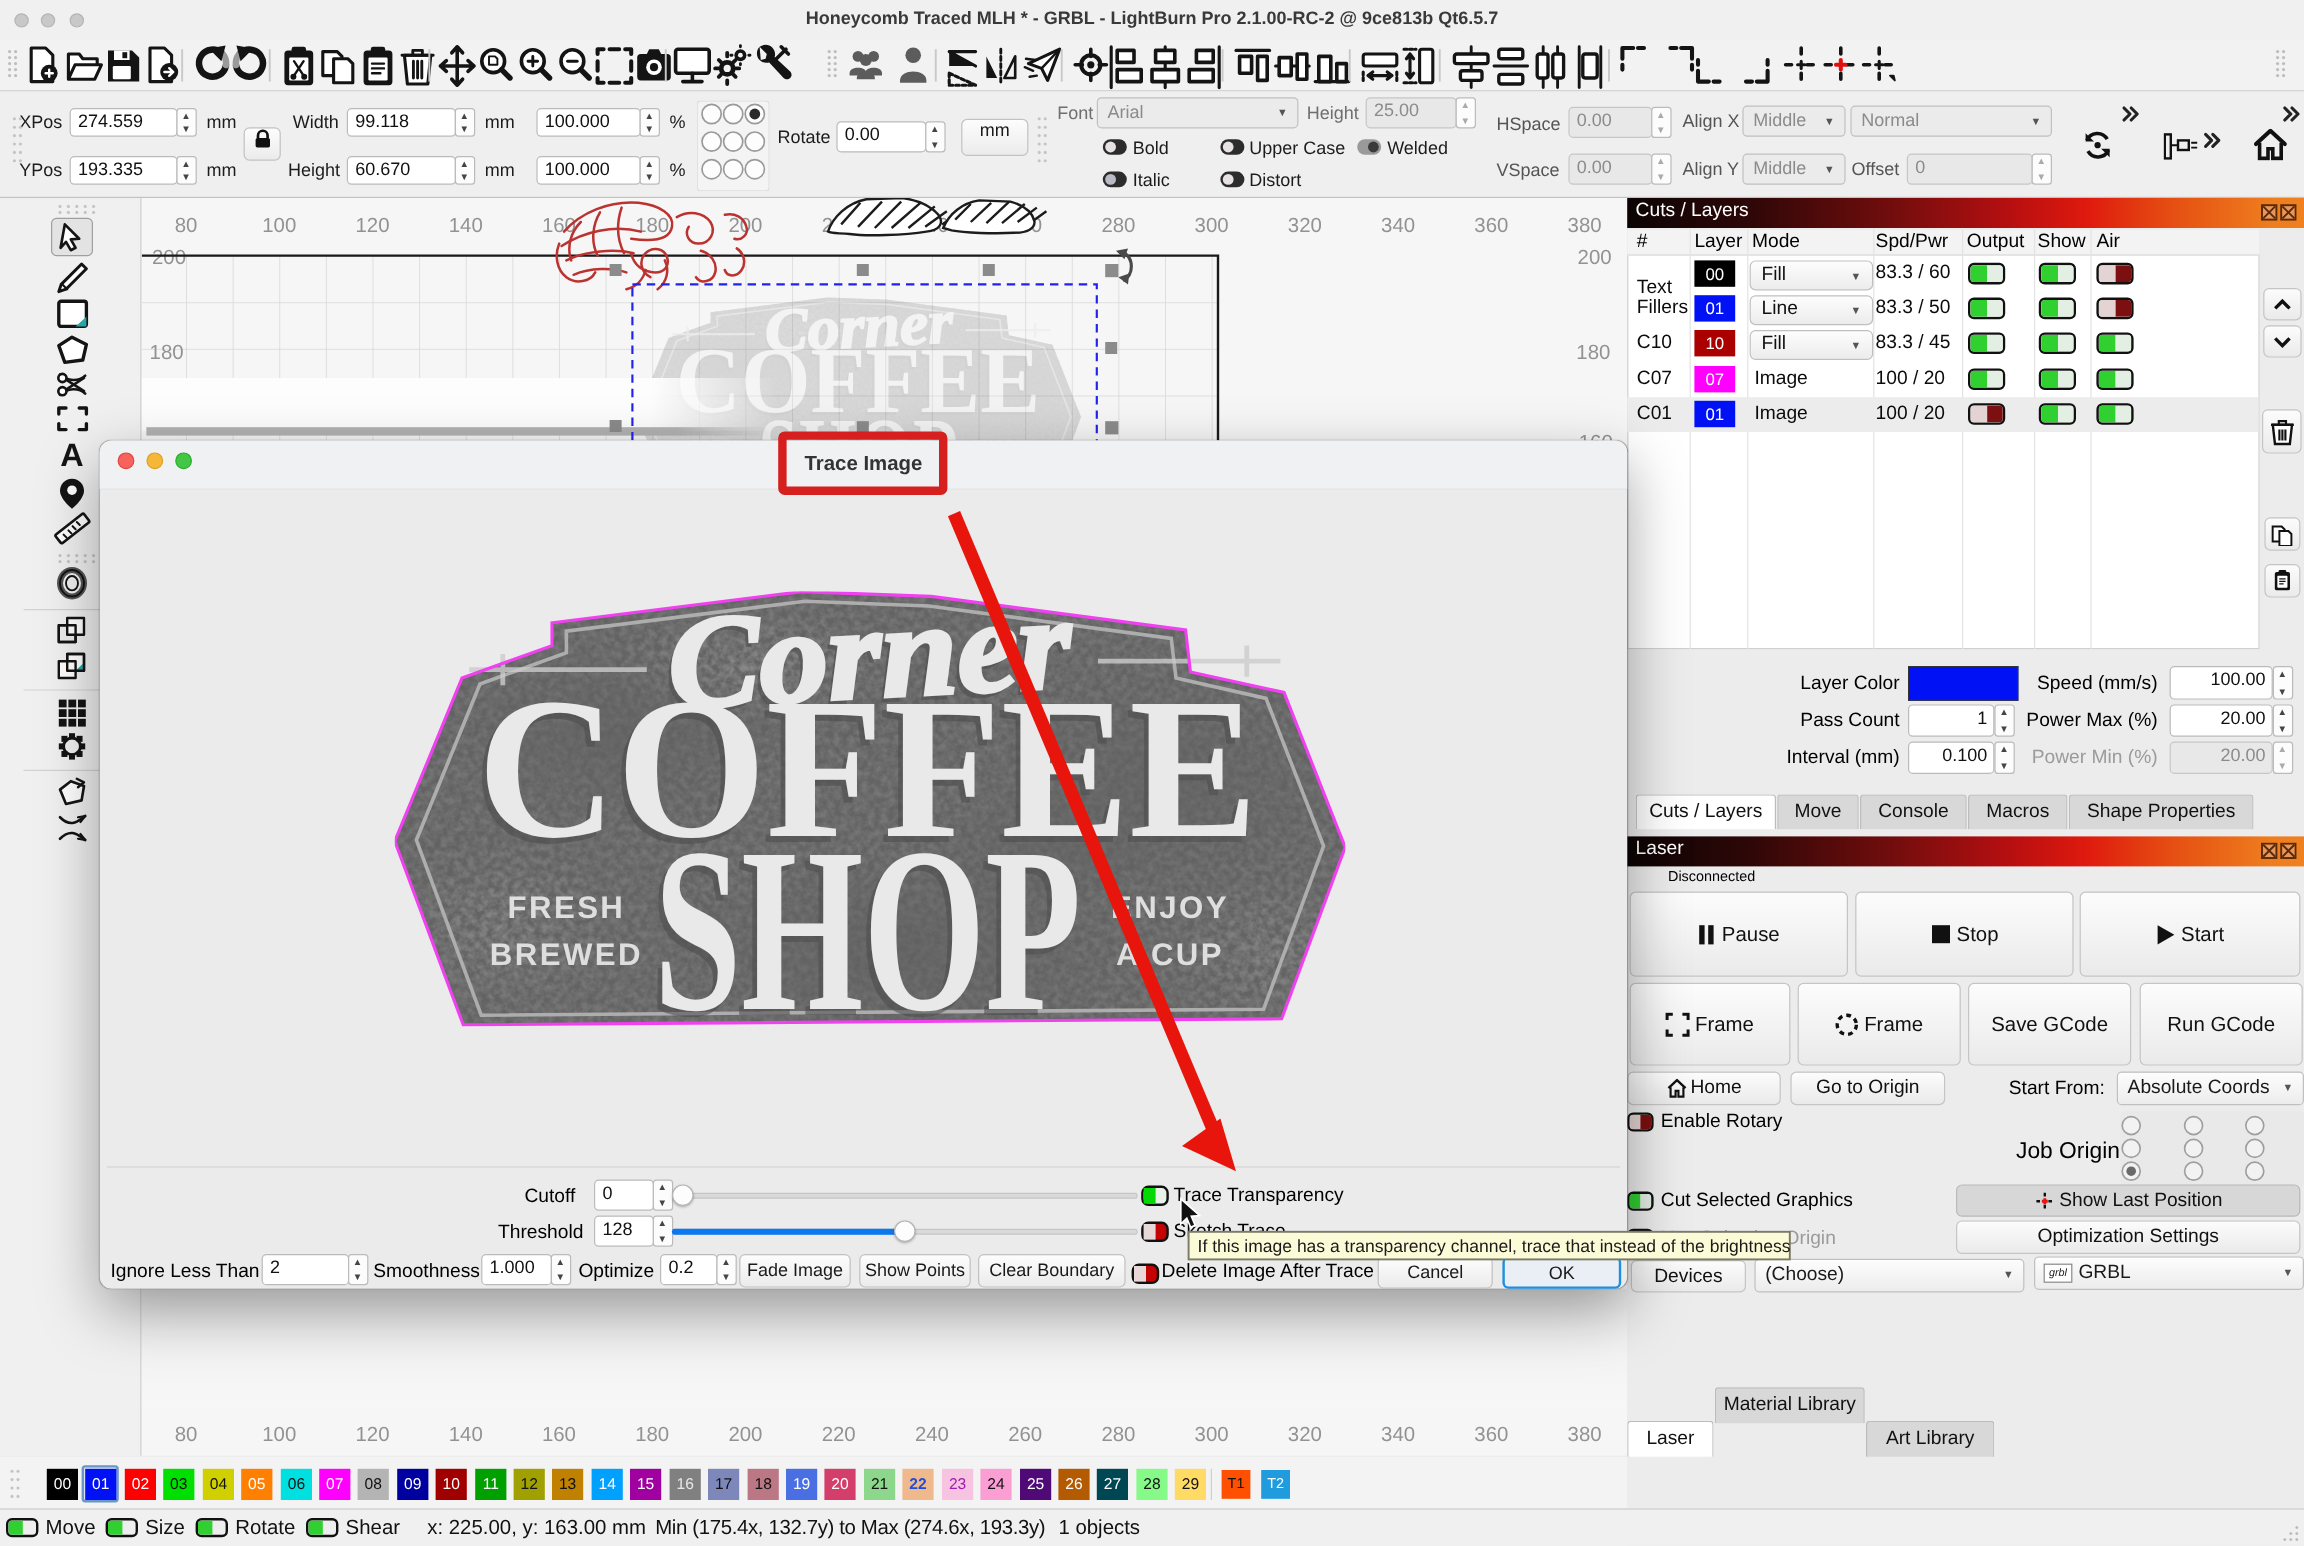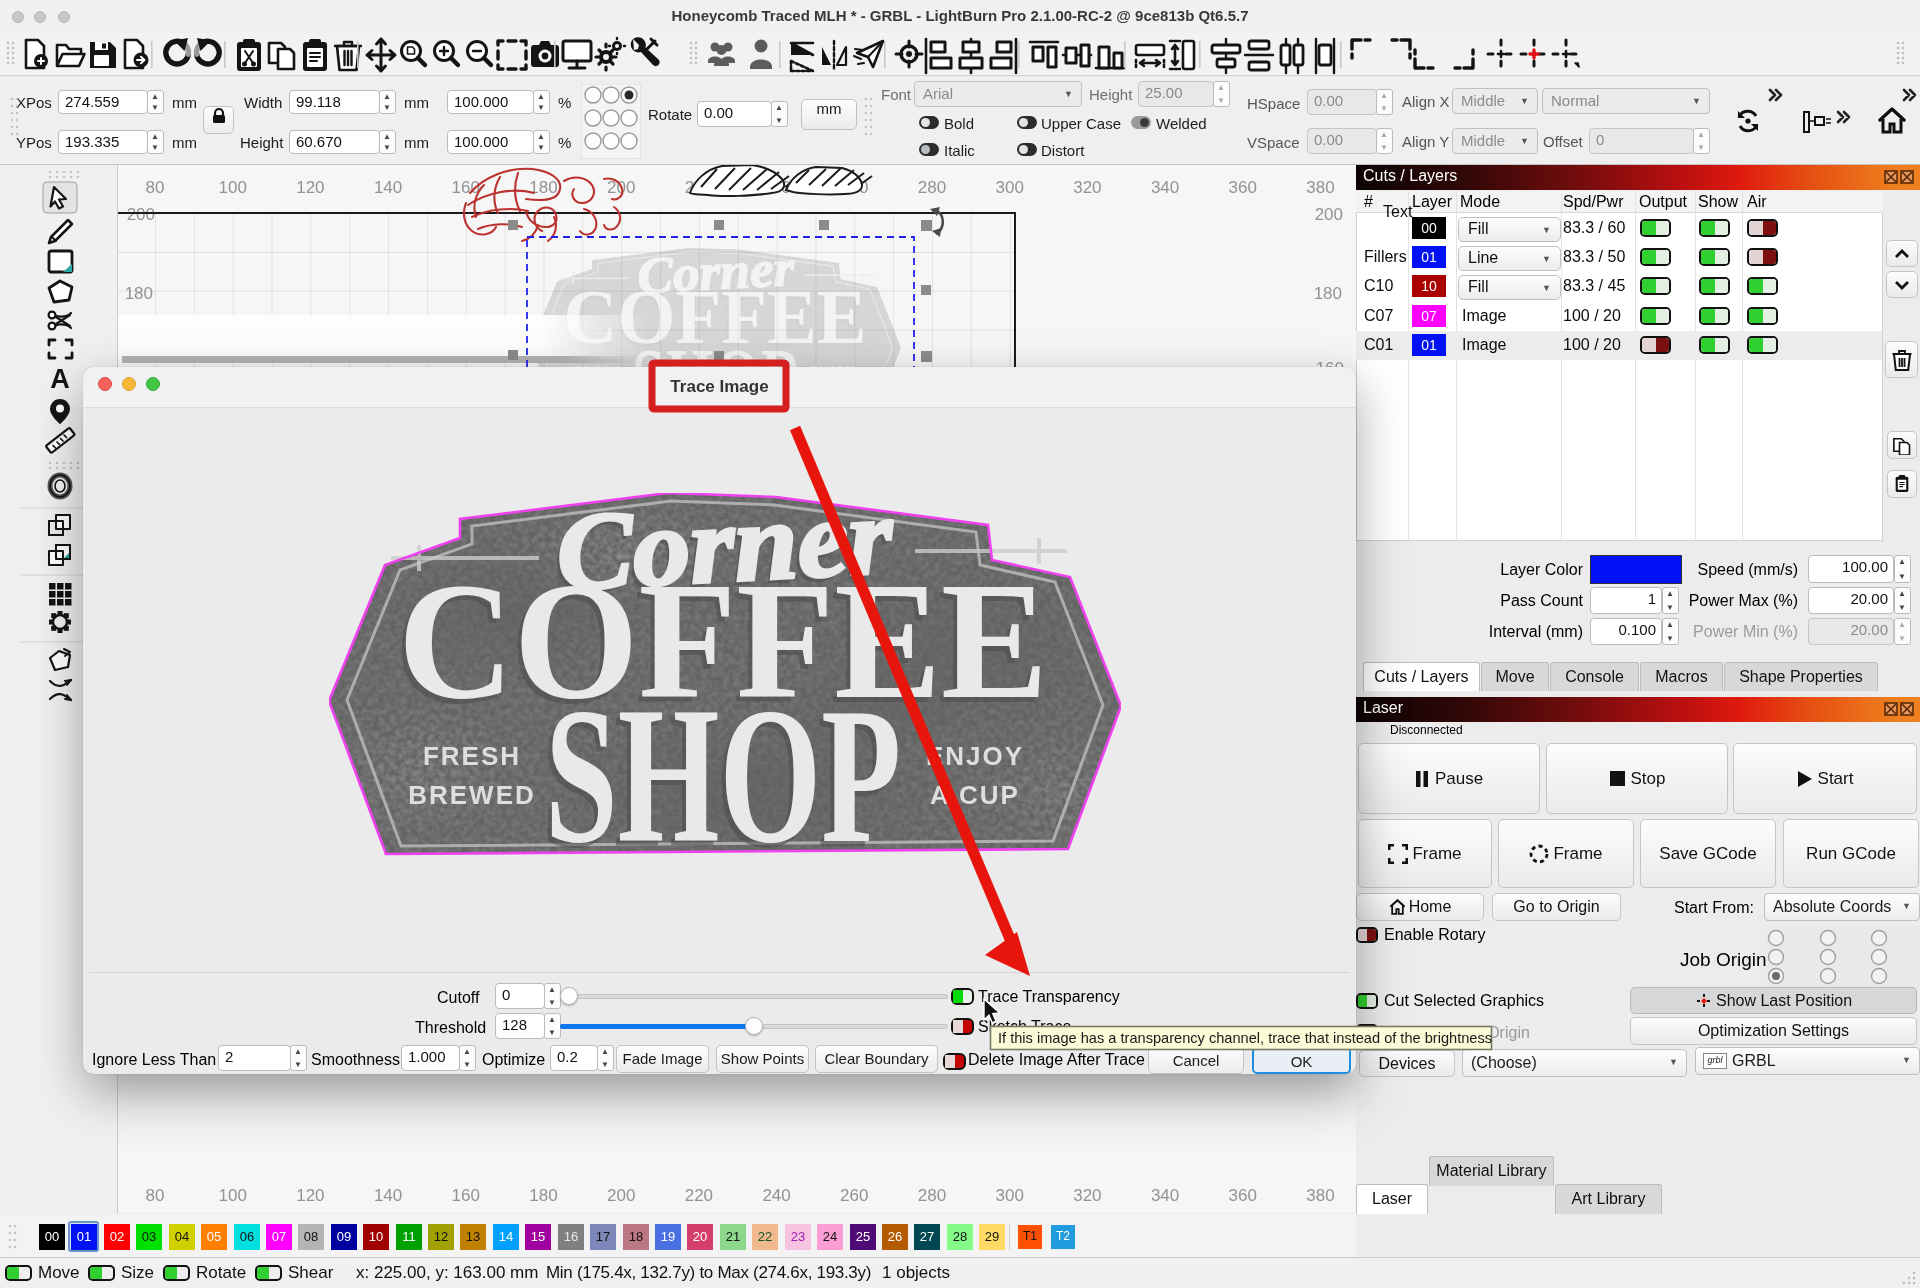--- a/index.html
+++ b/index.html
@@ -705,21 +705,21 @@
   <div class="abs" style="left:283px;top:28px;font-size:16px;">Output</div>
   <div class="abs" style="left:342px;top:28px;font-size:16px;">Show</div>
   <div class="abs" style="left:391px;top:28px;font-size:16px;">Air</div>
   <svg class="abs" style="left:0;top:26px;" width="527" height="350">
       <g stroke="#e3e3e3">
         <path d="M52.5 0 V350 M100.5 0 V350 M205.5 0 V350 M279.5 0 V350 M339.5 0 V350 M386.5 0 V350"></path>
       </g>
     </svg>
   <div class="abs" style="left:0;top:166px;width:526px;height:29px;background:#ececec;"></div>
 
-  <div class="abs rowtxt" style="left:8px;top:38px;margin-left:19px;">Text</div>
+  <div class="abs rowtxt" style="left:8px;top:66px;">Text</div>
   <div class="abs rowtxt" style="left:8px;top:83px;">Fillers</div>
   <div class="abs rowtxt" style="left:8px;top:112px;">C10</div>
   <div class="abs rowtxt" style="left:8px;top:142px;">C07</div>
   <div class="abs rowtxt" style="left:8px;top:171px;">C01</div>
   <div class="abs chipL" style="top:52px;background:#000;">00</div>
   <div class="abs chipL" style="top:81px;background:#0012f5;">01</div>
   <div class="abs chipL" style="top:110px;background:#ab0000;">10</div>
   <div class="abs chipL" style="top:140px;background:#ff00ff;">07</div>
   <div class="abs chipL" style="top:169px;background:#0012f5;">01</div>
   <div class="abs mdd" style="top:52px;">Fill</div>
@@ -1019,21 +1019,21 @@
   <div class="chip" style="left:428px;background:#a0a000;color:#111;">12</div>
   <div class="chip" style="left:460px;background:#c08000;color:#111;">13</div>
   <div class="chip" style="left:493px;background:#00a0ff;color:#fff;">14</div>
   <div class="chip" style="left:525px;background:#a000a0;color:#fff;">15</div>
   <div class="chip" style="left:558px;background:#808080;color:#e8e8e8;">16</div>
   <div class="chip" style="left:590px;background:#7d87b9;color:#111;">17</div>
   <div class="chip" style="left:623px;background:#bb7784;color:#111;">18</div>
   <div class="chip" style="left:655px;background:#4a6fe3;color:#fff;">19</div>
   <div class="chip" style="left:687px;background:#d33f6a;color:#fff;">20</div>
   <div class="chip" style="left:720px;background:#8cd78c;color:#111;">21</div>
-  <div class="chip" style="left:752px;background:#f0b98d;color:#14532d;">22</div>
+  <div class="chip" style="left:752px;background:#f0b98d;color:#1d4ed8;font-weight:bold;">22</div>
   <div class="chip" style="left:785px;background:#f6c4e1;color:#a21caf;">23</div>
   <div class="chip" style="left:817px;background:#fa9ed4;color:#111;">24</div>
   <div class="chip" style="left:850px;background:#500a78;color:#fff;">25</div>
   <div class="chip" style="left:882px;background:#b45a00;color:#fff;">26</div>
   <div class="chip" style="left:914px;background:#004754;color:#fff;">27</div>
   <div class="chip" style="left:947px;background:#86fa88;color:#111;">28</div>
   <div class="chip" style="left:979px;background:#ffdb66;color:#111;">29</div>
   <div class="abs" style="left:1009px;top:10px;width:1px;height:26px;background:#cfcfcf;"></div>
   <div class="chip" style="left:1018px;top:11px;width:24px;height:24px;background:#ff4f00;color:#111;font-size:12px;padding-top:4px;">T1</div>
   <div class="chip" style="left:1051px;top:11px;width:24px;height:24px;background:#1f9bde;color:#fff;font-size:12px;padding-top:4px;">T2</div>

